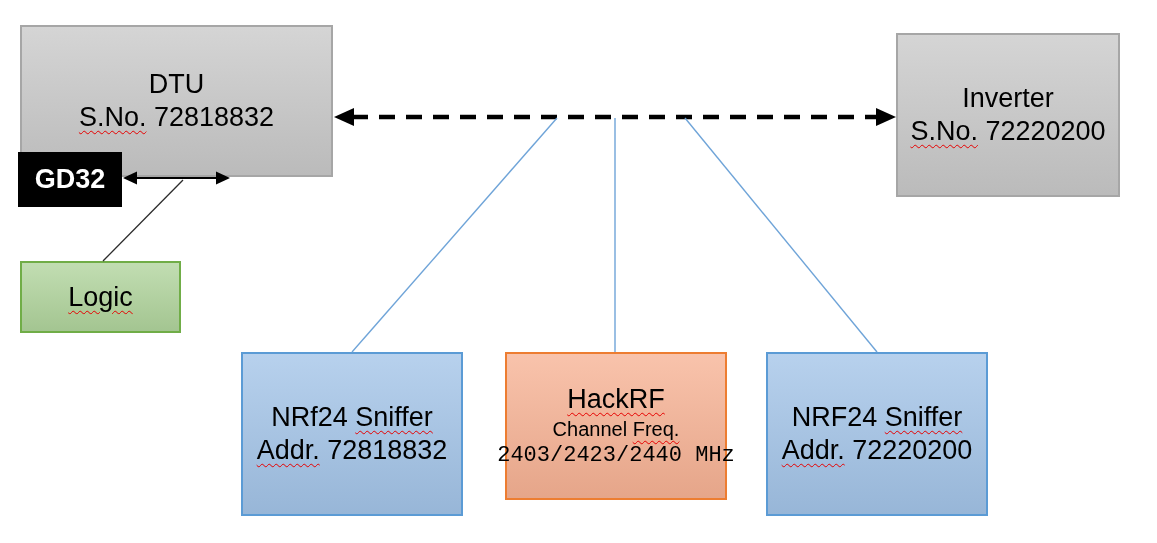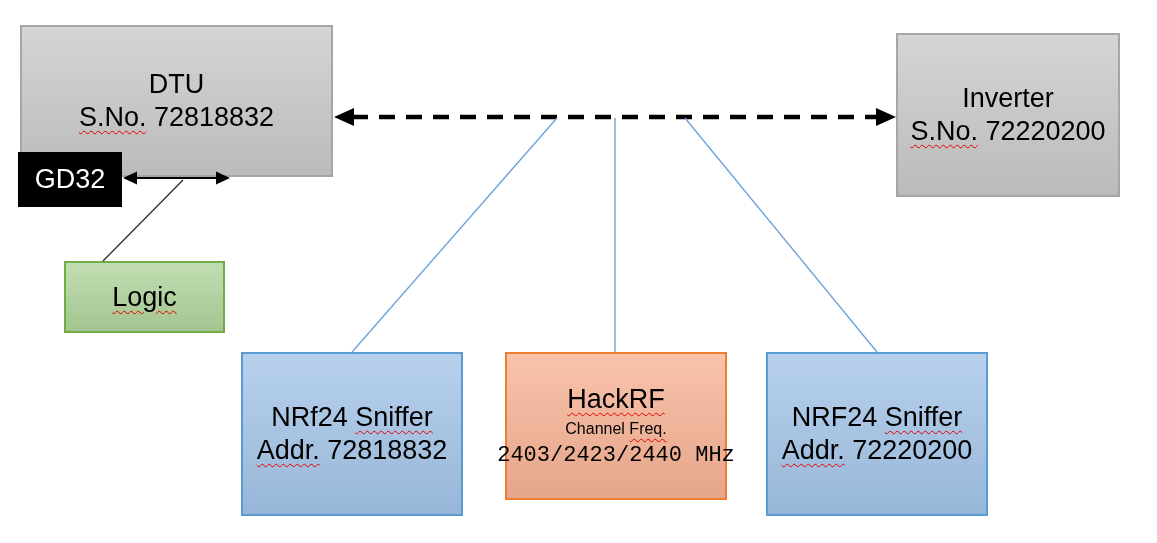--- a/index.html
+++ b/index.html
@@ -24,36 +24,36 @@
   .grad{
     background-image:linear-gradient(rgba(255,255,255,0.22), rgba(0,0,0,0.07));
   }
   .gray{
     background-color:var(--box-gray-fill);
     border:2px solid var(--box-gray-border);
   }
   .black{
     background-color:var(--box-black-fill);
     color:#ffffff;
+    font-weight:bold;
   }
   .green{
     background-color:var(--box-green-fill);
     border:2px solid var(--box-green-border);
-    margin-left:44px;
   }
   .blue{
     background-color:var(--box-blue-fill);
     border:2px solid var(--box-blue-border);
   }
   .orange{
     background-color:var(--box-orange-fill);
     border:2px solid var(--box-orange-border);
   }
   .t-main{font-size:27px;line-height:33px;}
-  .t-sub{font-size:16px;line-height:26px;}
+  .t-sub{font-size:20px;line-height:26px;}
   .t-freq{font-size:22px;line-height:27px;font-family:Liberation Mono, monospace;}
   .sq{
     text-decoration-line:underline;
     text-decoration-style:wavy;
     text-decoration-color:var(--spellcheck-red);
     text-decoration-thickness:1px;
     text-underline-offset:4px;
   }
   #dtu-box{left:20px;top:25px;width:313px;height:152px;}
   #gd32-box{left:18px;top:152px;width:104px;height:55px;}

